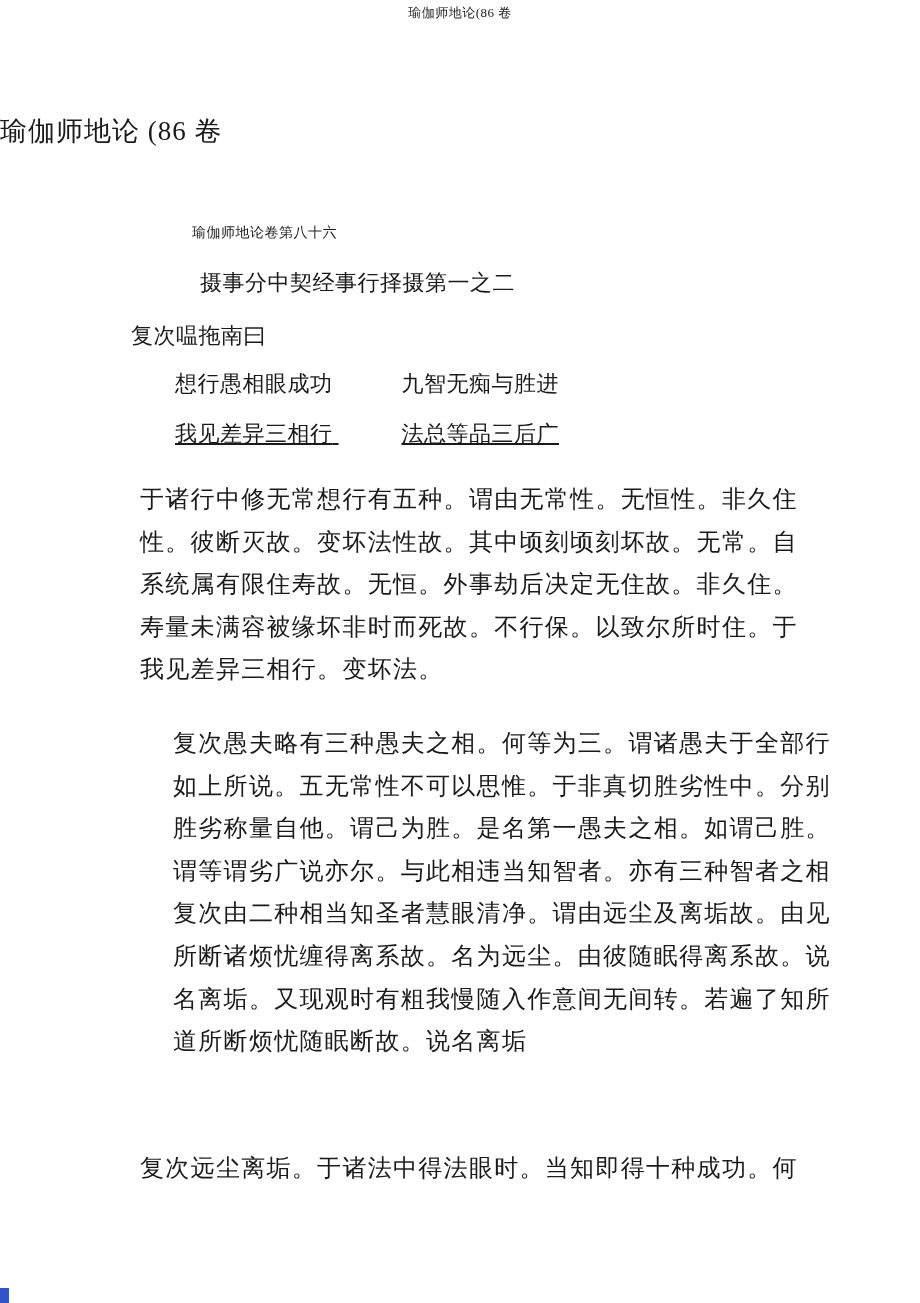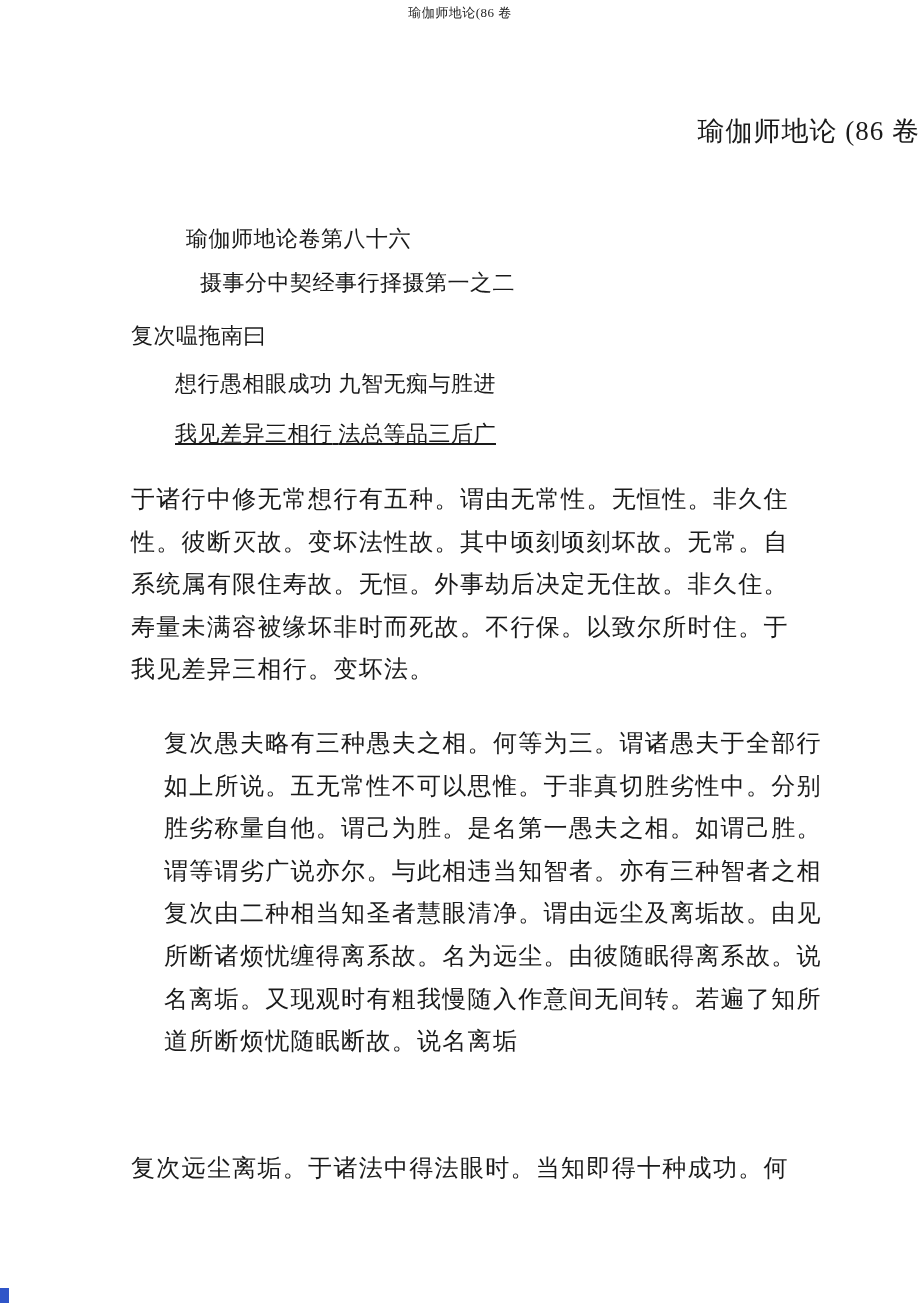--- a/index.html
+++ b/index.html
@@ -25,30 +25,30 @@
     font-size: 13px;
     letter-spacing: 0.5px;
     color: #222222;
   }
   .doc-title {
     position: absolute;
     top: 113px;
     left: 0;
     width: 100%;
     margin: 0;
-    text-align: right;
+    text-align: left;
     font-size: 27px;
     font-weight: normal;
     letter-spacing: 1px;
   }
   .heading1 {
     position: absolute;
-    left: 186px;
+    left: 192px;
     top: 224px;
-    font-size: 22px;
+    font-size: 14px;
     letter-spacing: 0.5px;
     white-space: nowrap;
   }
   .heading2 {
     position: absolute;
     left: 200px;
     top: 268px;
     font-size: 22px;
     letter-spacing: 0.5px;
     white-space: nowrap;
@@ -63,24 +63,24 @@
   }
   .verse {
     position: absolute;
     left: 175px;
     font-size: 22px;
     letter-spacing: 0.5px;
     white-space: nowrap;
   }
   .verse-1 { top: 369px; }
   .verse-2 { top: 419px; text-decoration: underline; }
-  .verse .vr { }
+  .verse .vr { margin-left: 63px; }
   .para {
     position: absolute;
-    left: 131px;
+    left: 140px;
     width: 672px;
   }
   .para-1 { top: 478px; }
   .para-2 { top: 722px; margin-left: 33px; }
   .para-3 { top: 1147px; }
   .line {
     font-size: 24px;
     line-height: 42.6px;
     letter-spacing: 1.3px;
     white-space: nowrap;

